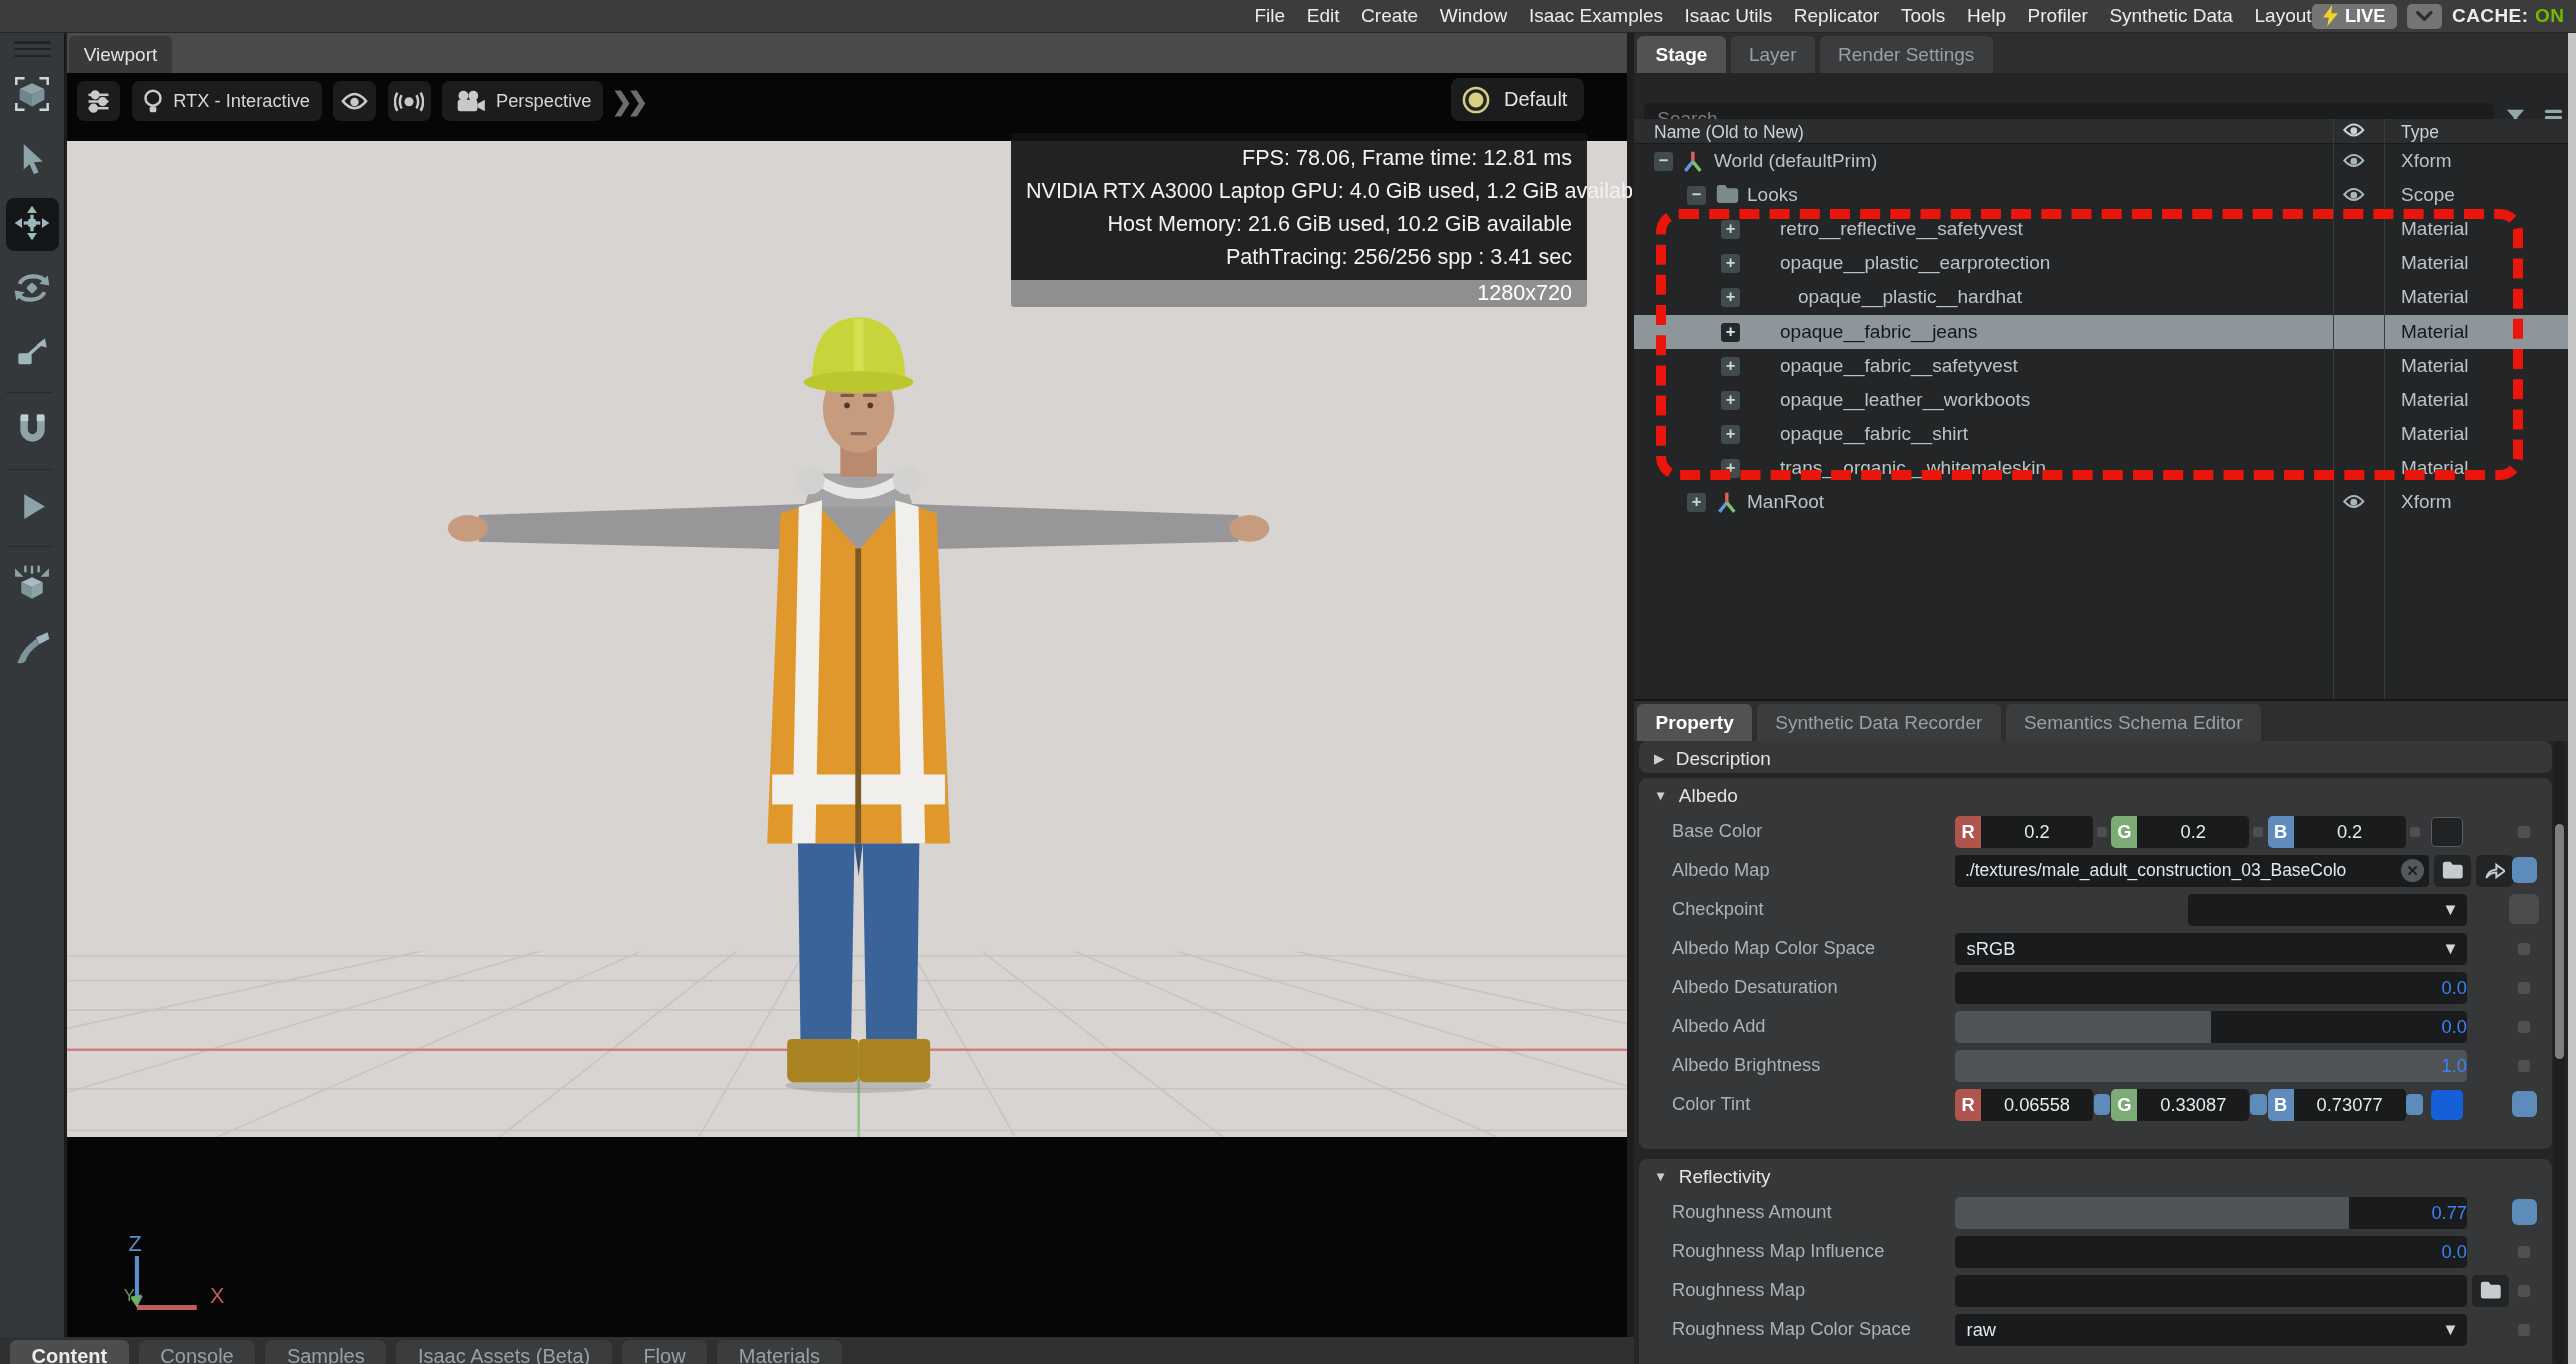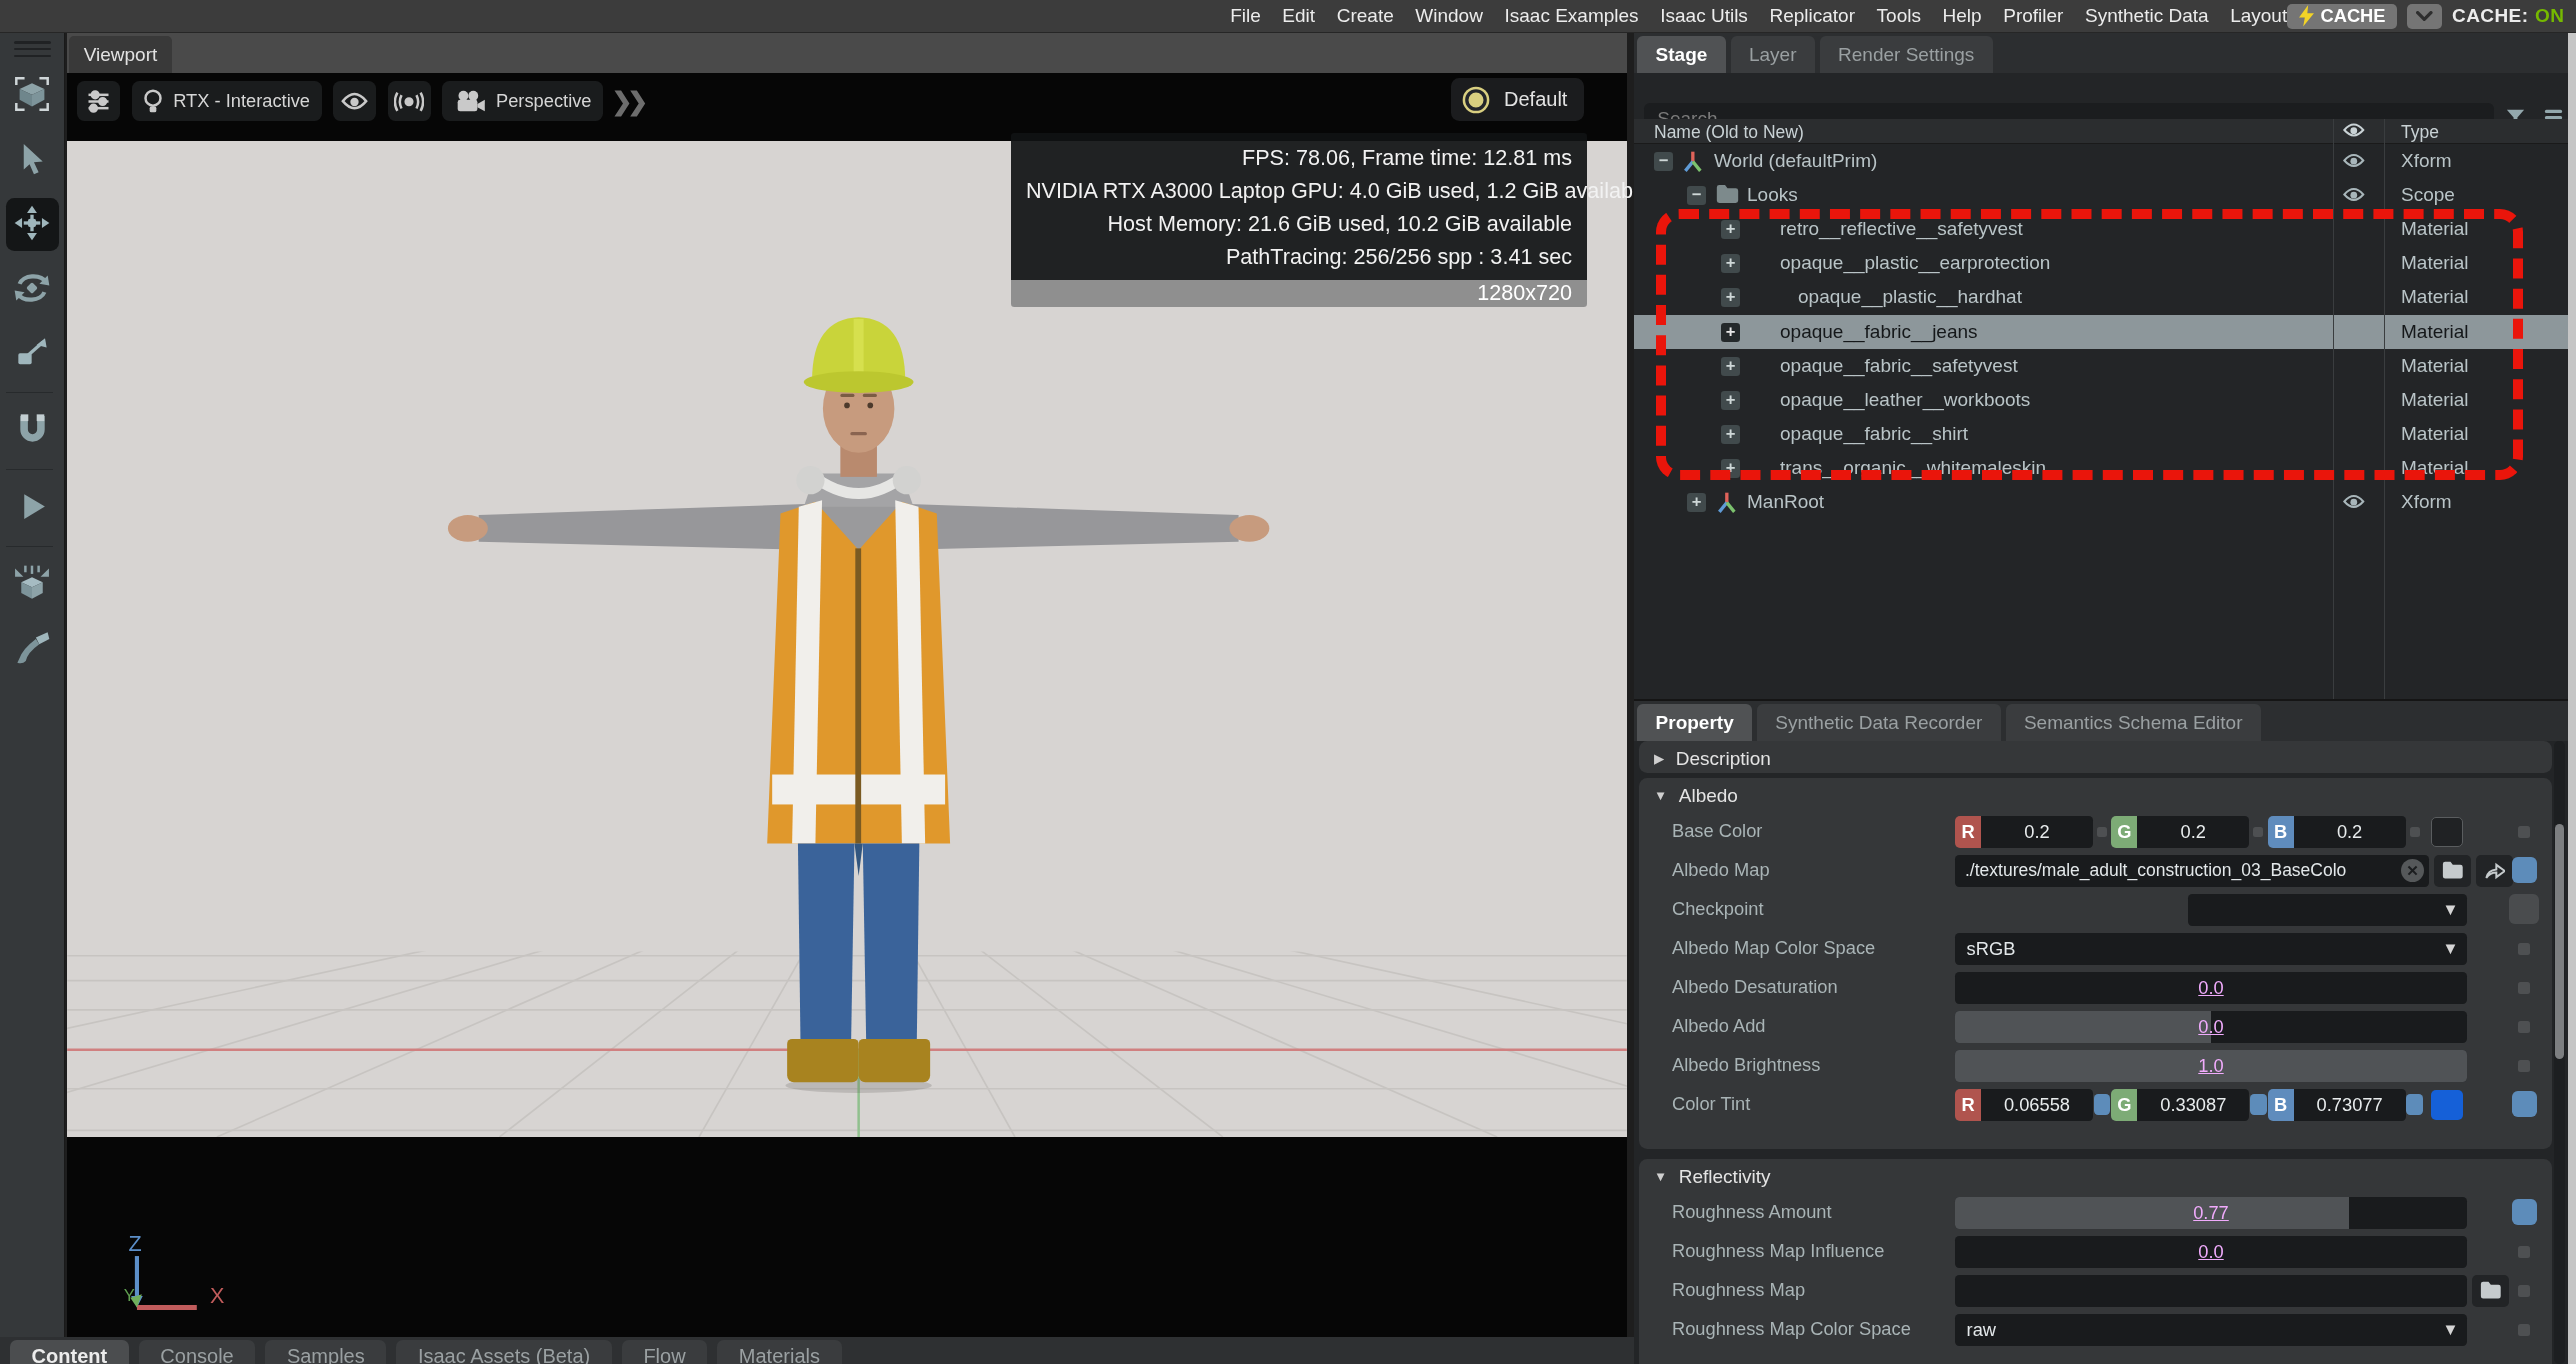--- a/index.html
+++ b/index.html
@@ -86,21 +86,21 @@
   .sec-head{height:35px;display:flex;align-items:center;gap:11.6px;padding-left:15px;color:#e4e4e4;font-size:19px;}
   .tri{font-size:13.3px;color:#cfcfcf;}
   .prow{position:relative;height:39px;}
   .prow .plabel{position:absolute;left:33px;top:6.7px;width:279px;font-size:18.3px;color:#a9b4b6;white-space:nowrap;}
   .prow .ctrl{position:absolute;left:316px;top:2.5px;height:32px;}
   .mini{position:absolute;right:21.6px;top:12.5px;width:12.5px;height:12.5px;background:#4e5052;border-radius:2.5px;}
   .mini.blue{right:15px;top:5px;width:25px;height:26px;background:#5d8cba;border-radius:5.8px;}
   .mini.big{right:13.3px;top:3.3px;width:30px;height:30px;background:#4a4c4e;border-radius:5.8px;}
   .vfield{position:relative;width:512px;height:32px;background:#191b1d;border-radius:4.2px;overflow:hidden;}
   .vfield .fill{position:absolute;left:0;top:0;bottom:0;background:#505356;}
-  .vfield .val{position:absolute;width:100%;text-align:center;top:5px;color:#f0abfc;font-size:18.3px;text-decoration:underline;}
+  .vfield .val{position:absolute;width:100%;text-align:right;top:5px;color:#3b82f6;font-size:18.3px;}
   .dropdown{position:relative;width:512px;height:32px;background:#191b1d;border-radius:4.2px;color:#e3e8ea;font-size:18.3px;display:flex;align-items:center;padding-left:11.6px;}
   .dropdown .arrow{position:absolute;right:8.3px;top:6.7px;color:#d5d5d5;font-size:16.6px;}
   .dropdown.small{width:279px;justify-content:center;padding-left:0;}
   .rgbrow{display:flex;align-items:center;height:32px;}
   .badge{width:26px;height:32px;border-radius:5px 0 0 5px;color:#fff;font-weight:bold;font-size:18.3px;display:flex;align-items:center;justify-content:center;}
   .badge.r{background:#b0544e;} .badge.g{background:#7dab76;} .badge.b{background:#5f8cbd;}
   .rgbfield{width:112px;height:32px;background:#191b1d;border-radius:0 4.2px 4.2px 0;color:#e8eced;font-size:18.3px;display:flex;align-items:center;justify-content:center;}
   .conn{width:18.3px;display:flex;align-items:center;justify-content:center;}
   .conn i{display:block;width:10px;height:10px;background:#4e5052;border-radius:2.5px;}
   .conn.blue i{width:16.6px;height:21.6px;background:#5d8cba;border-radius:4.2px;}
@@ -131,21 +131,21 @@
         <span class="menu-item">Help</span>
         <span class="menu-item">Profiler</span>
         <span class="menu-item">Synthetic Data</span>
         <span class="menu-item">Layout</span>
       </div>
     <div class="menubar-right">
       <div class="live-pill">
         <svg width="15" height="21.6" viewBox="0 0 18 26">
             <polygon points="11,0 0,15 7,15 5,26 18,10 10,10" fill="#f2d327"></polygon>
           </svg>
-        <span>CACHE</span>
+        <span>LIVE</span>
       </div>
       <div class="live-chevron">
         <svg width="16.6" height="10" viewBox="0 0 20 12">
             <polyline points="2,2 10,10 18,2" fill="none" stroke="#2e2e2e" stroke-width="4" stroke-linecap="round"></polyline>
           </svg>
       </div>
       <div class="cache"><span>CACHE:</span><span class="on">ON</span></div>
     </div>
   </div>
 

